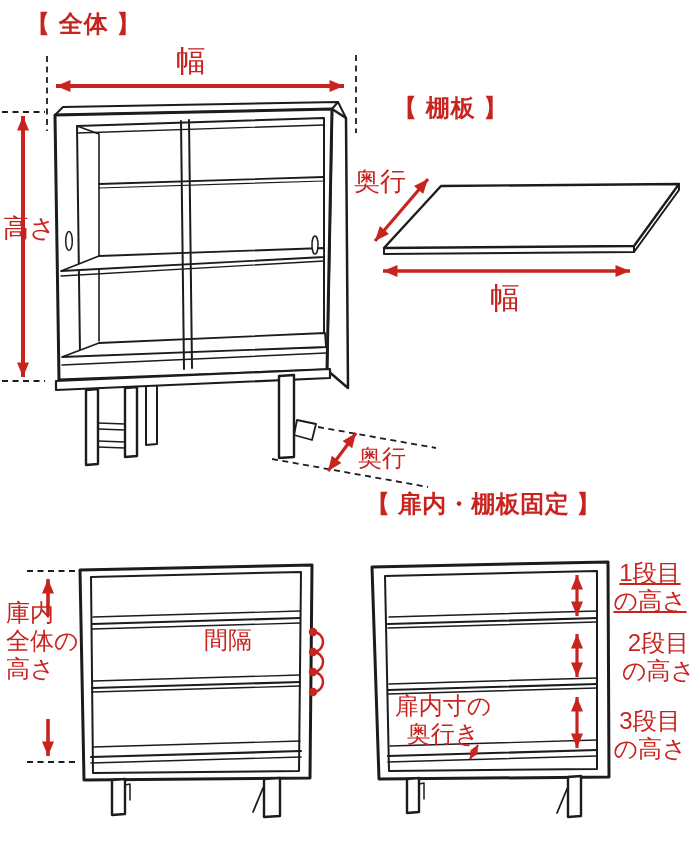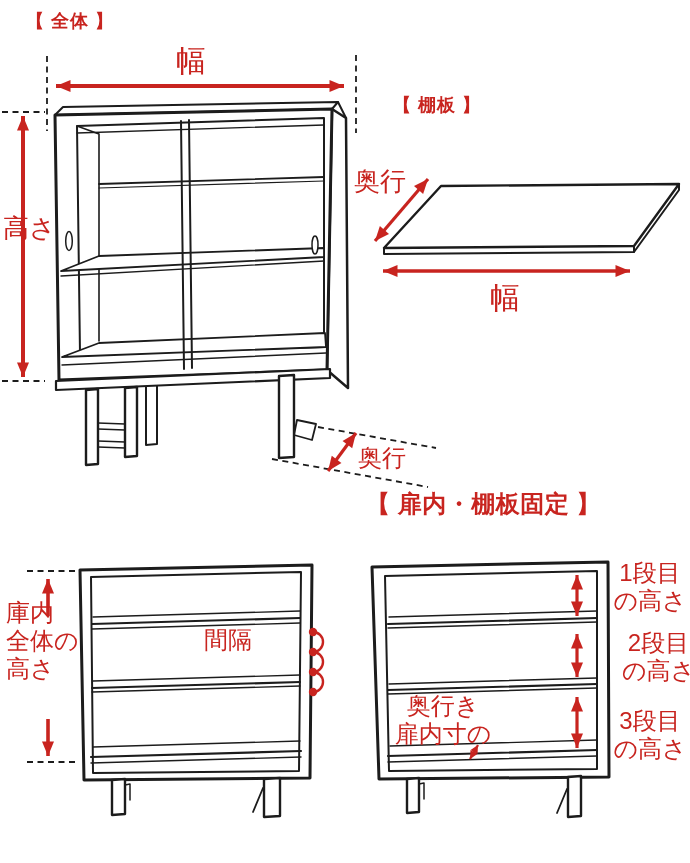--- a/index.html
+++ b/index.html
@@ -3,21 +3,21 @@
 <meta charset="utf-8">
 <style>
   * { margin:0; padding:0; box-sizing:border-box; }
   html,body { background:#ffffff; }
   #page {
     position:relative; width:690px; height:863px; background:#ffffff;
     font-family:"Liberation Sans","DejaVu Sans",sans-serif; overflow:hidden;
   }
   #art { position:absolute; left:0; top:0; width:690px; height:863px; }
   .lbl { position:absolute; color:#c8241f; white-space:nowrap; line-height:1.12; }
-  .title { font-size:18px; font-weight:600; letter-spacing:1px; }
+  .title { font-size:24px; font-weight:600; letter-spacing:1px; }
   .title-sm { font-size:24px; font-weight:600; letter-spacing:0.5px; }
   .dim-lg { font-size:30px; font-weight:500; }
   .dim-md { font-size:26px; font-weight:500; }
   .dim-sm { font-size:24px; font-weight:500; }
   .stack { line-height:1.16; }
   .stack.center { text-align:center; }
 </style>
 </head>
 <body>
 
@@ -164,31 +164,31 @@
   <div class="lbl dim-sm stack" style="left:6px; top:599px;">
     <div>庫内</div>
     <div>全体の</div>
     <div>高さ</div>
   </div>
 
   <div class="lbl dim-sm stack" style="left:193px; top:626px;margin-left:11px;">
     <div>間隔</div>
   </div>
 
-  <div class="lbl dim-sm stack center" style="left:610px; top:559px; width:80px;">
+  <div class="lbl dim-sm stack center" style="left:610px; top:559px; width:80px;text-decoration:underline;">
     <div>1段目</div>
     <div>の高さ</div>
   </div>
   <div class="lbl dim-sm stack center" style="left:610px; top:629px; width:97px;">
     <div>2段目</div>
     <div>の高さ</div>
   </div>
   <div class="lbl dim-sm stack center" style="left:610px; top:707px; width:80px;">
     <div>3段目</div>
     <div>の高さ</div>
   </div>
 
   <div class="lbl dim-sm stack center" style="left:392px; top:692px; width:102px;">
+    <div>扉内寸の</div>
     <div>奥行き</div>
-    <div>扉内寸の</div>
   </div>
 
 </div>
 
 </body></html>

